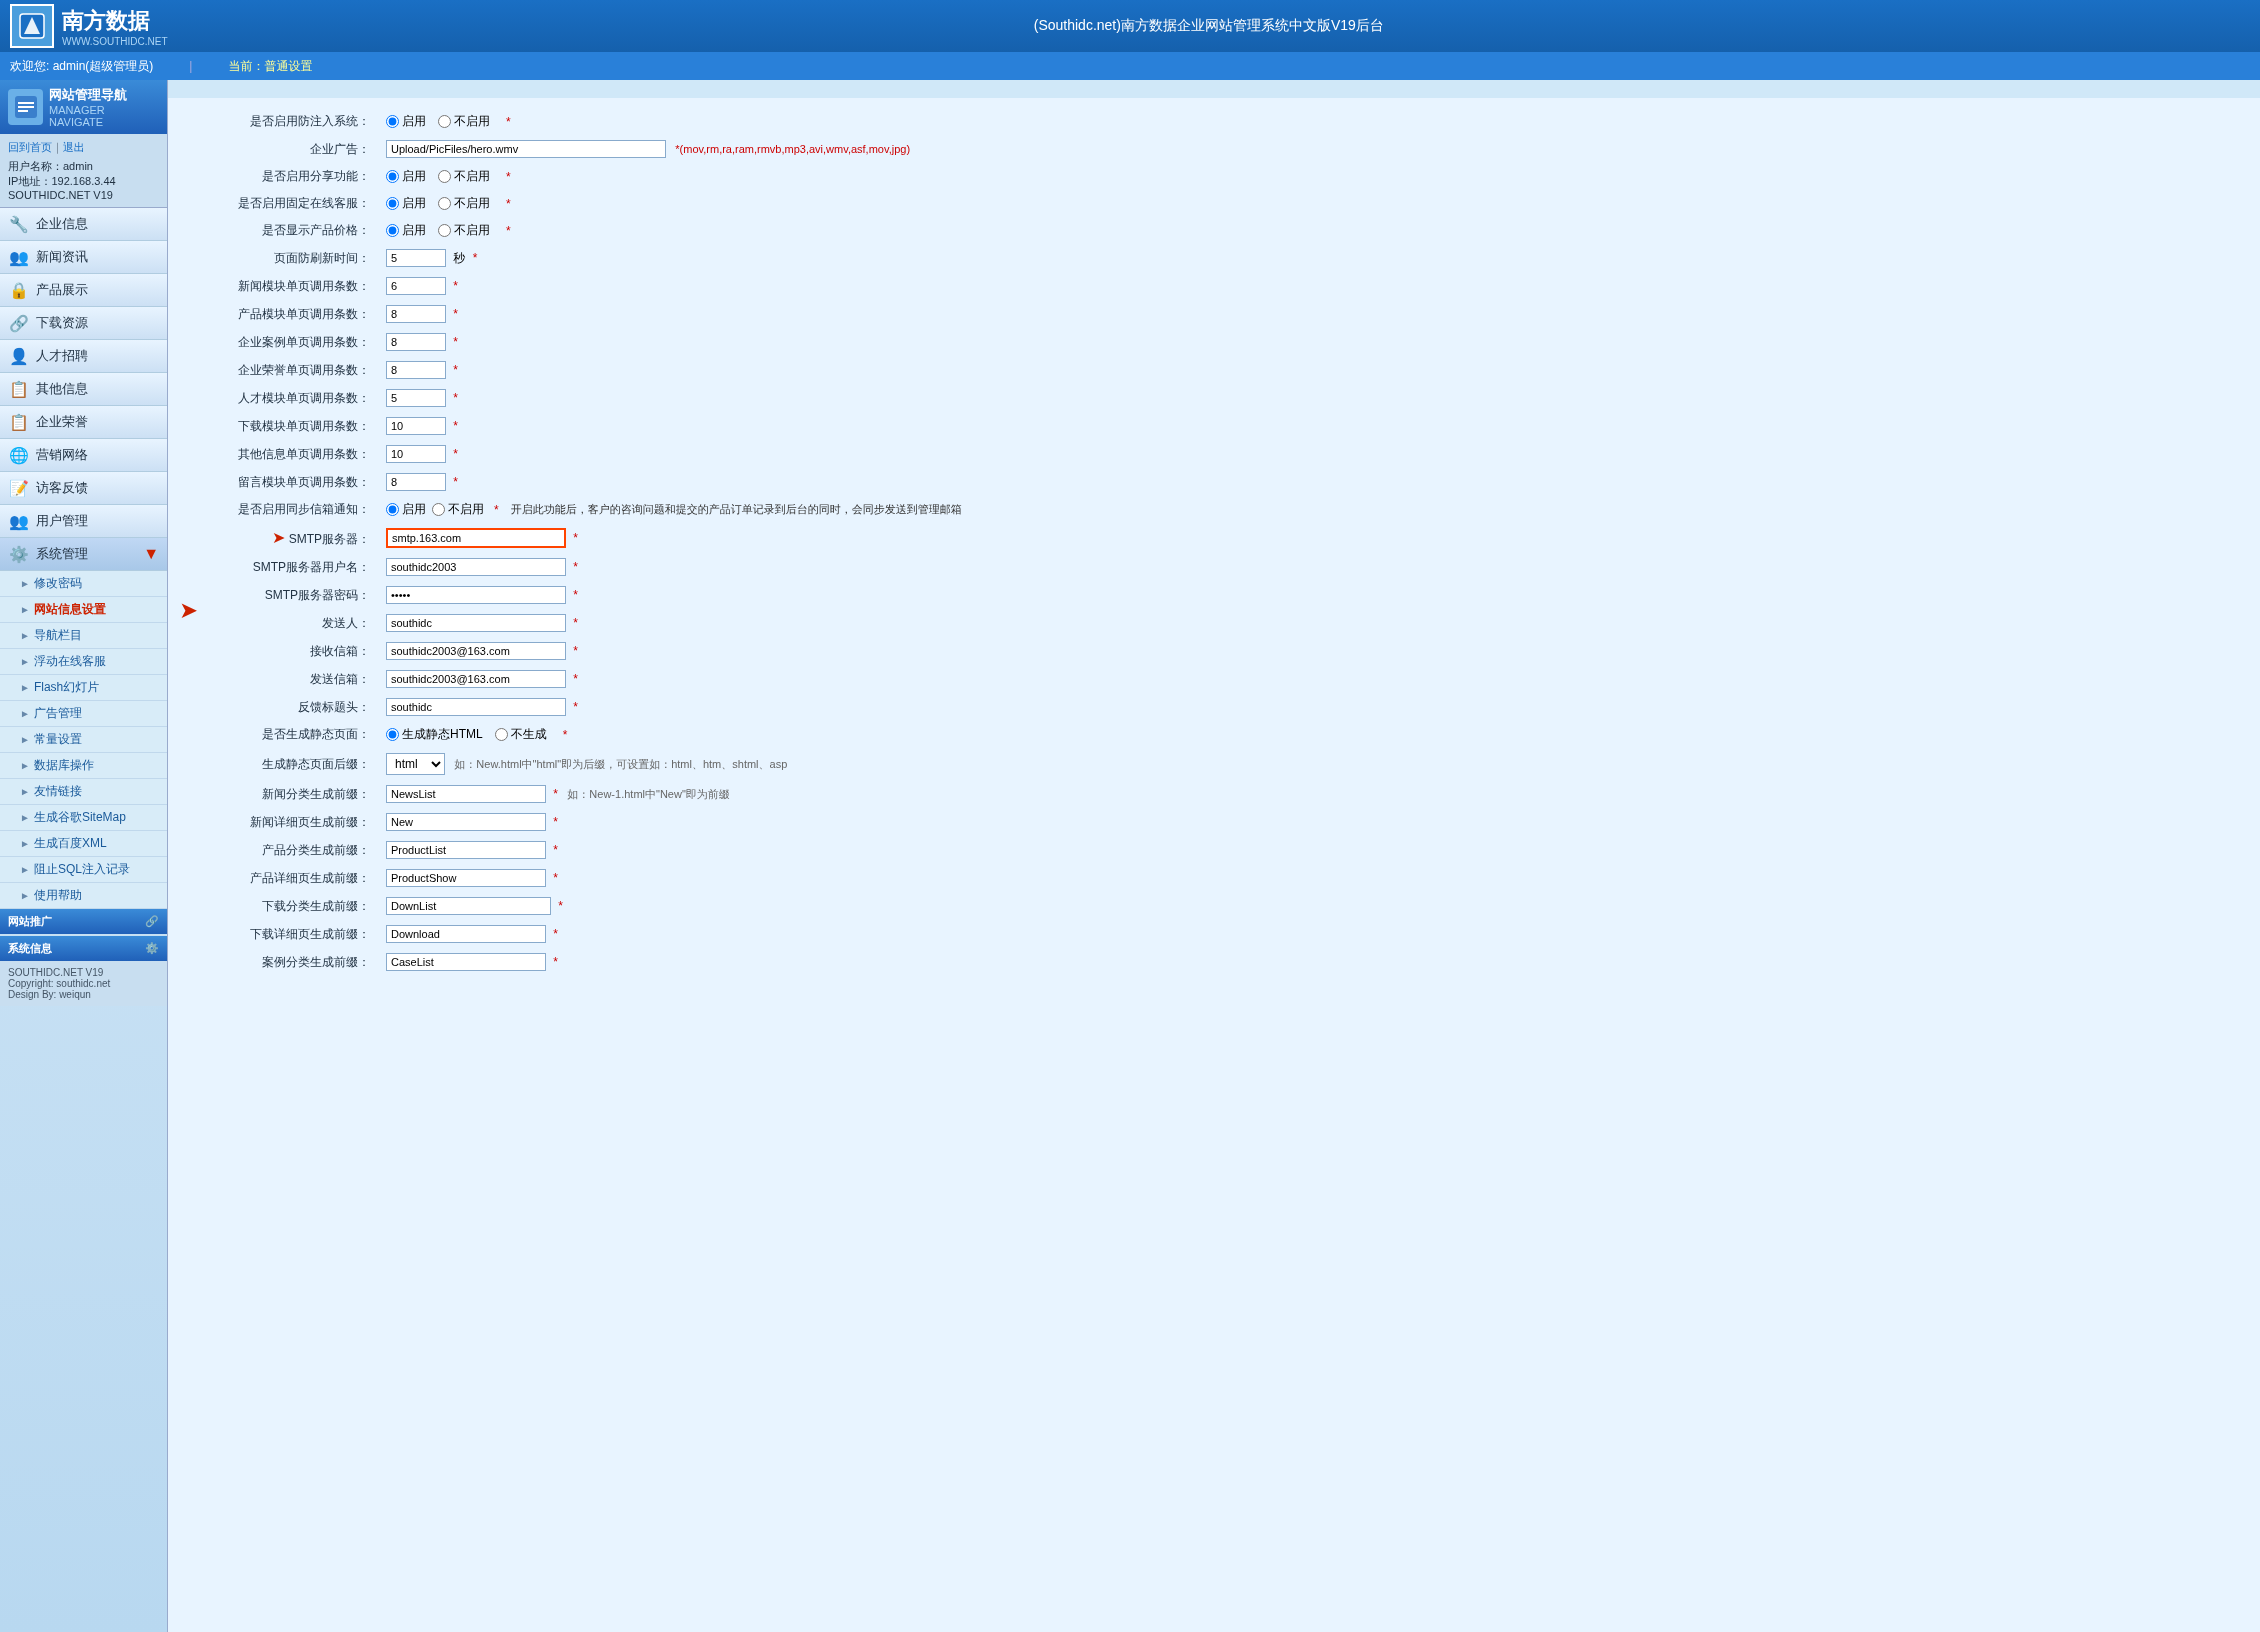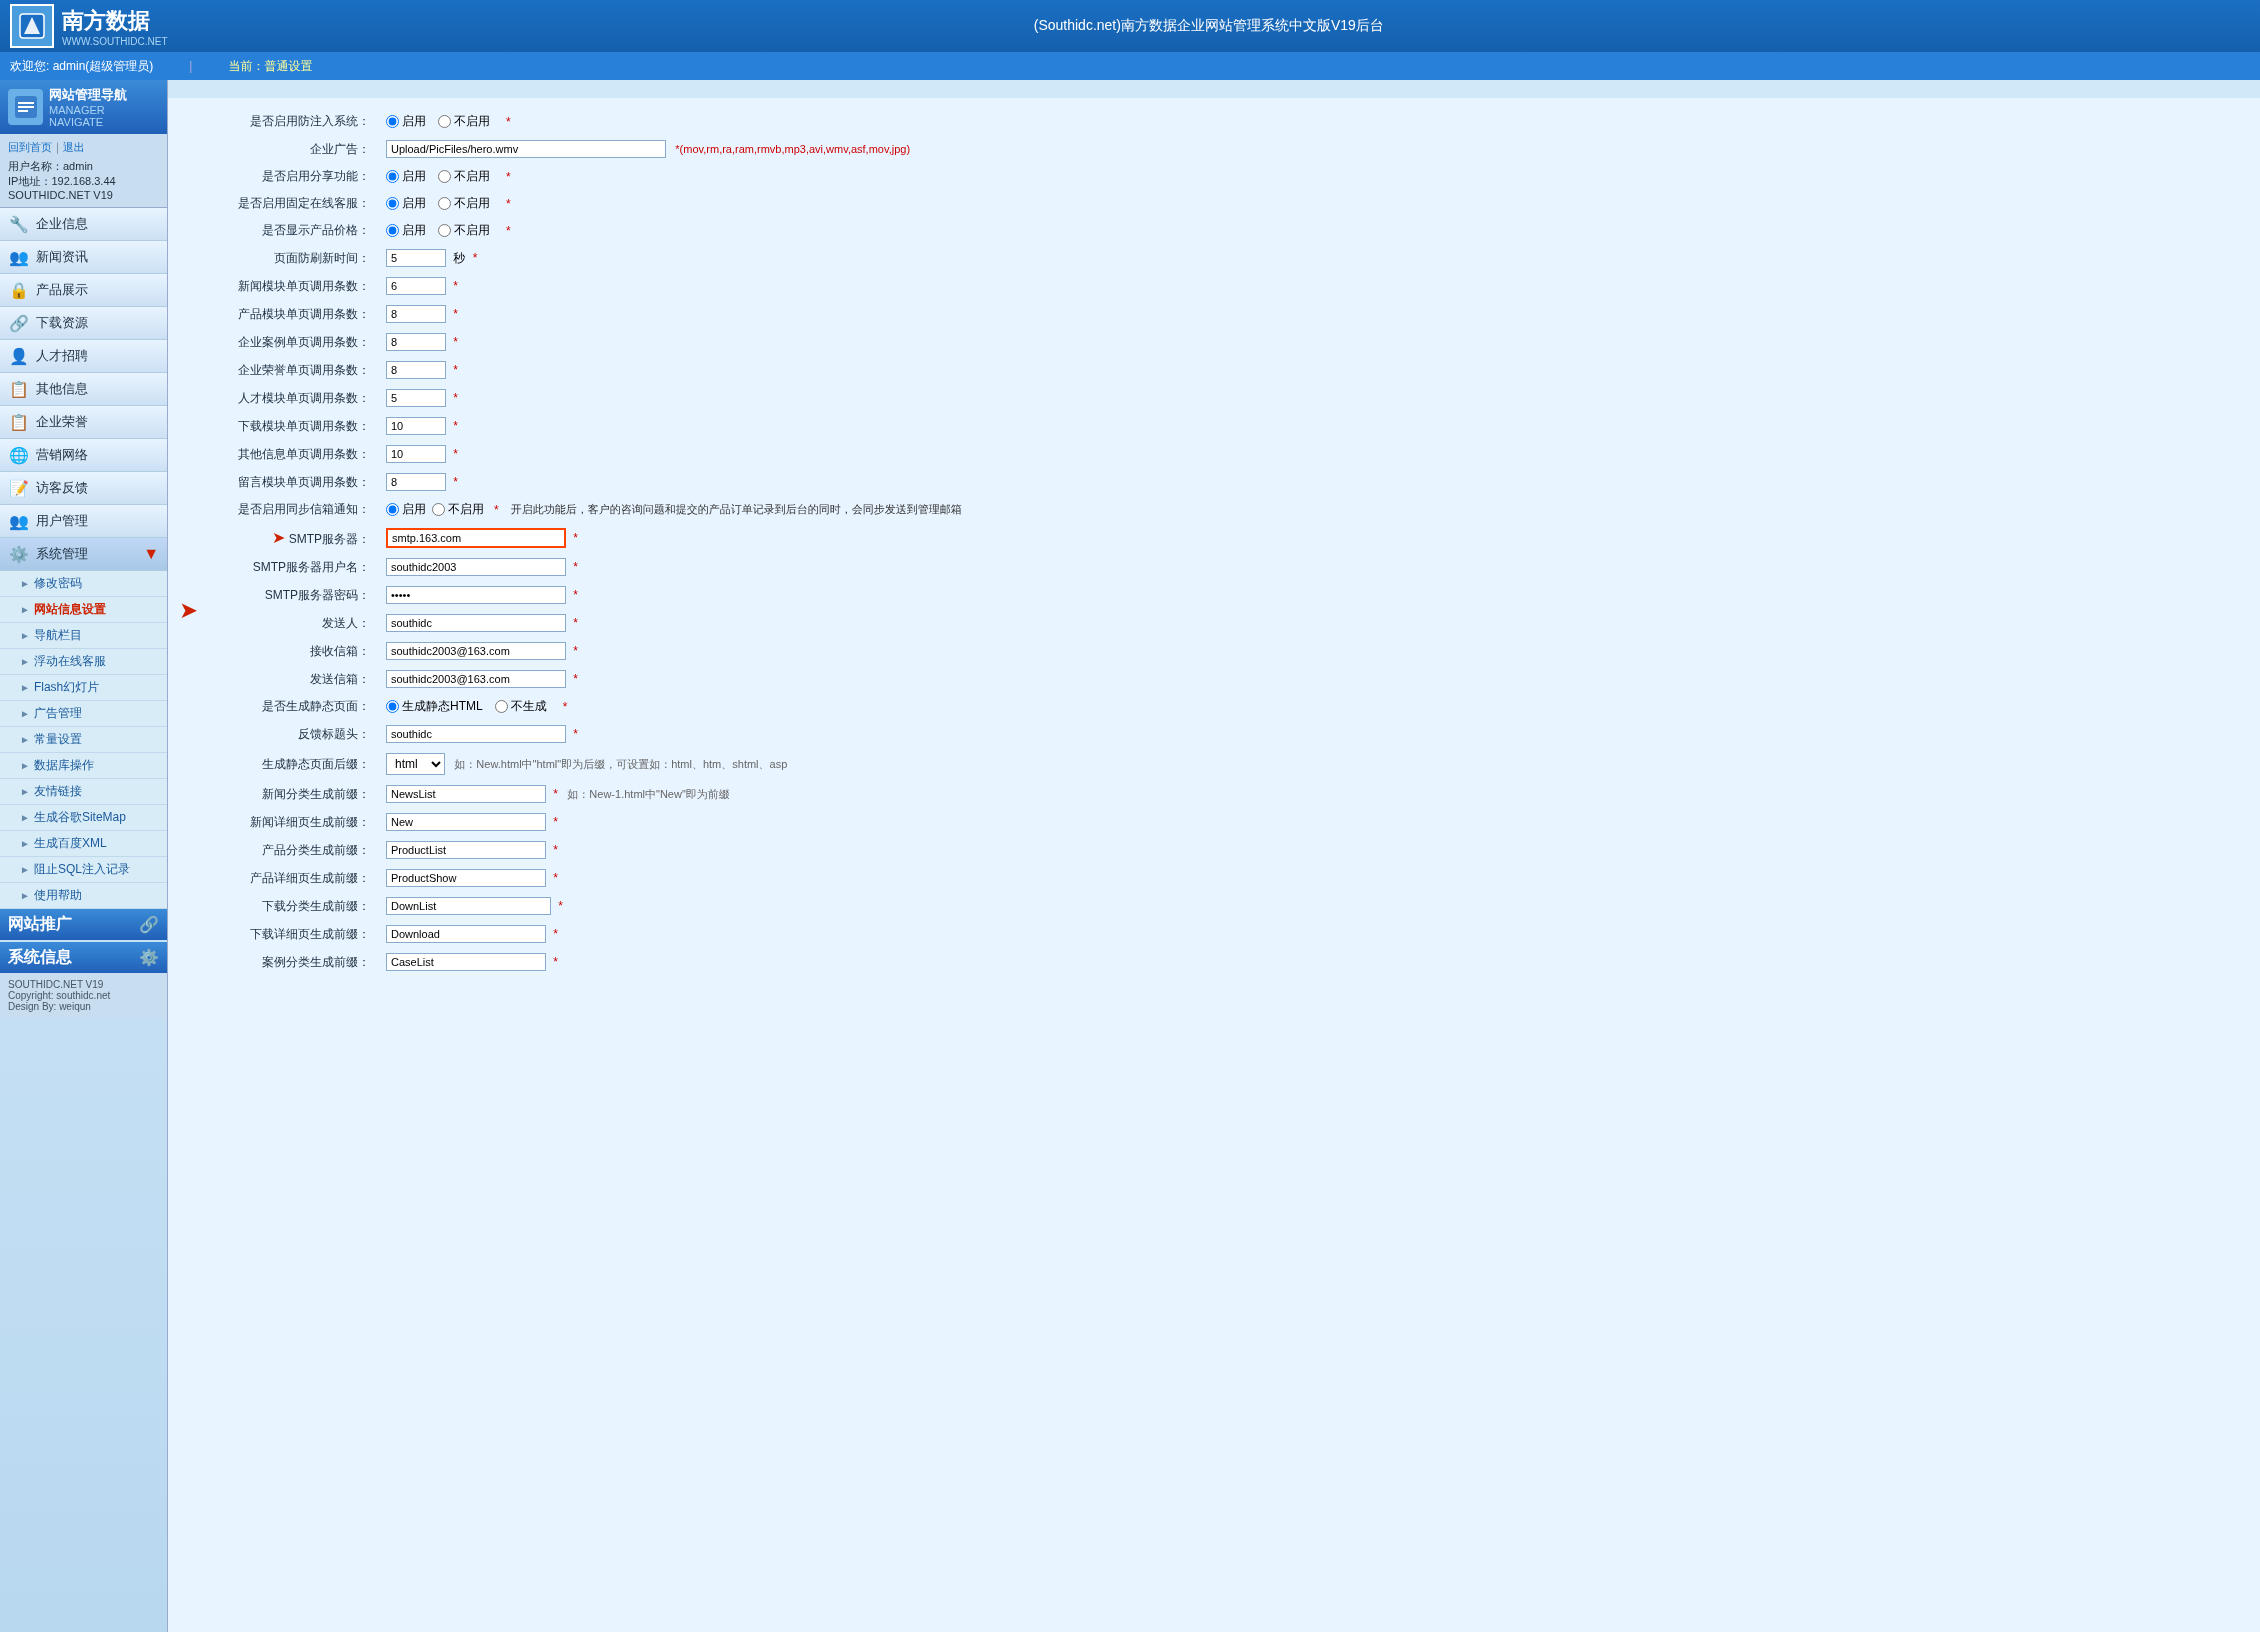--- a/index.html
+++ b/index.html
@@ -110,21 +110,21 @@
       border-bottom: 1px solid #c0d8ec;
       display: flex; align-items: center; gap: 4px;
     }
     .sidebar-sub-item.active { color: #cc2200; font-weight: bold; }
     .sub-bullet { color: #6688aa; font-size: 10px; }
 
     .sidebar-section-header {
       background: linear-gradient(to bottom, #3a8bd8, #2060b8);
       color: white;
       padding: 5px 8px;
-      font-size: 16px;
+      font-size: 11px;
       font-weight: bold;
       display: flex; align-items: center; justify-content: space-between;
     }
 
     .sidebar-info {
       padding: 6px 8px;
       font-size: 10px;
       color: #456;
       background: #c8def0;
     }
@@ -596,41 +596,41 @@
 
         <tr>
           <td class="label-cell">发送信箱：</td>
           <td class="value-cell">
             <input type="text" value="southidc2003@163.com" style="width: 180px;">
             <span class="required-star">*</span>
           </td>
         </tr>
 
         <tr>
+          <td class="label-cell">反馈标题头：</td>
+          <td class="value-cell">
+            <input type="text" value="southidc" style="width: 180px;">
+            <span class="required-star">*</span>
+          </td>
+        </tr>
+
+        <tr>
           <td class="label-cell">是否生成静态页面：</td>
           <td class="value-cell">
             <div class="radio-group">
               <label class="radio-item">
                   <input type="radio" name="static" checked="" style=""> 
                   <span>生成静态HTML</span>
                 </label>
               <label class="radio-item">
                   <input type="radio" name="static" style=""> 
                   <span>不生成</span>
                 </label>
               <span class="required-star">*</span>
             </div>
-          </td>
-        </tr>
-
-        <tr>
-          <td class="label-cell">反馈标题头：</td>
-          <td class="value-cell">
-            <input type="text" value="southidc" style="width: 180px;">
-            <span class="required-star">*</span>
           </td>
         </tr>
 
         <tr>
           <td class="label-cell">生成静态页面后缀：</td>
           <td class="value-cell">
             <select>
               <option value="html">html</option>
               <option value="htm">htm</option>
               <option value="shtml">shtml</option>

